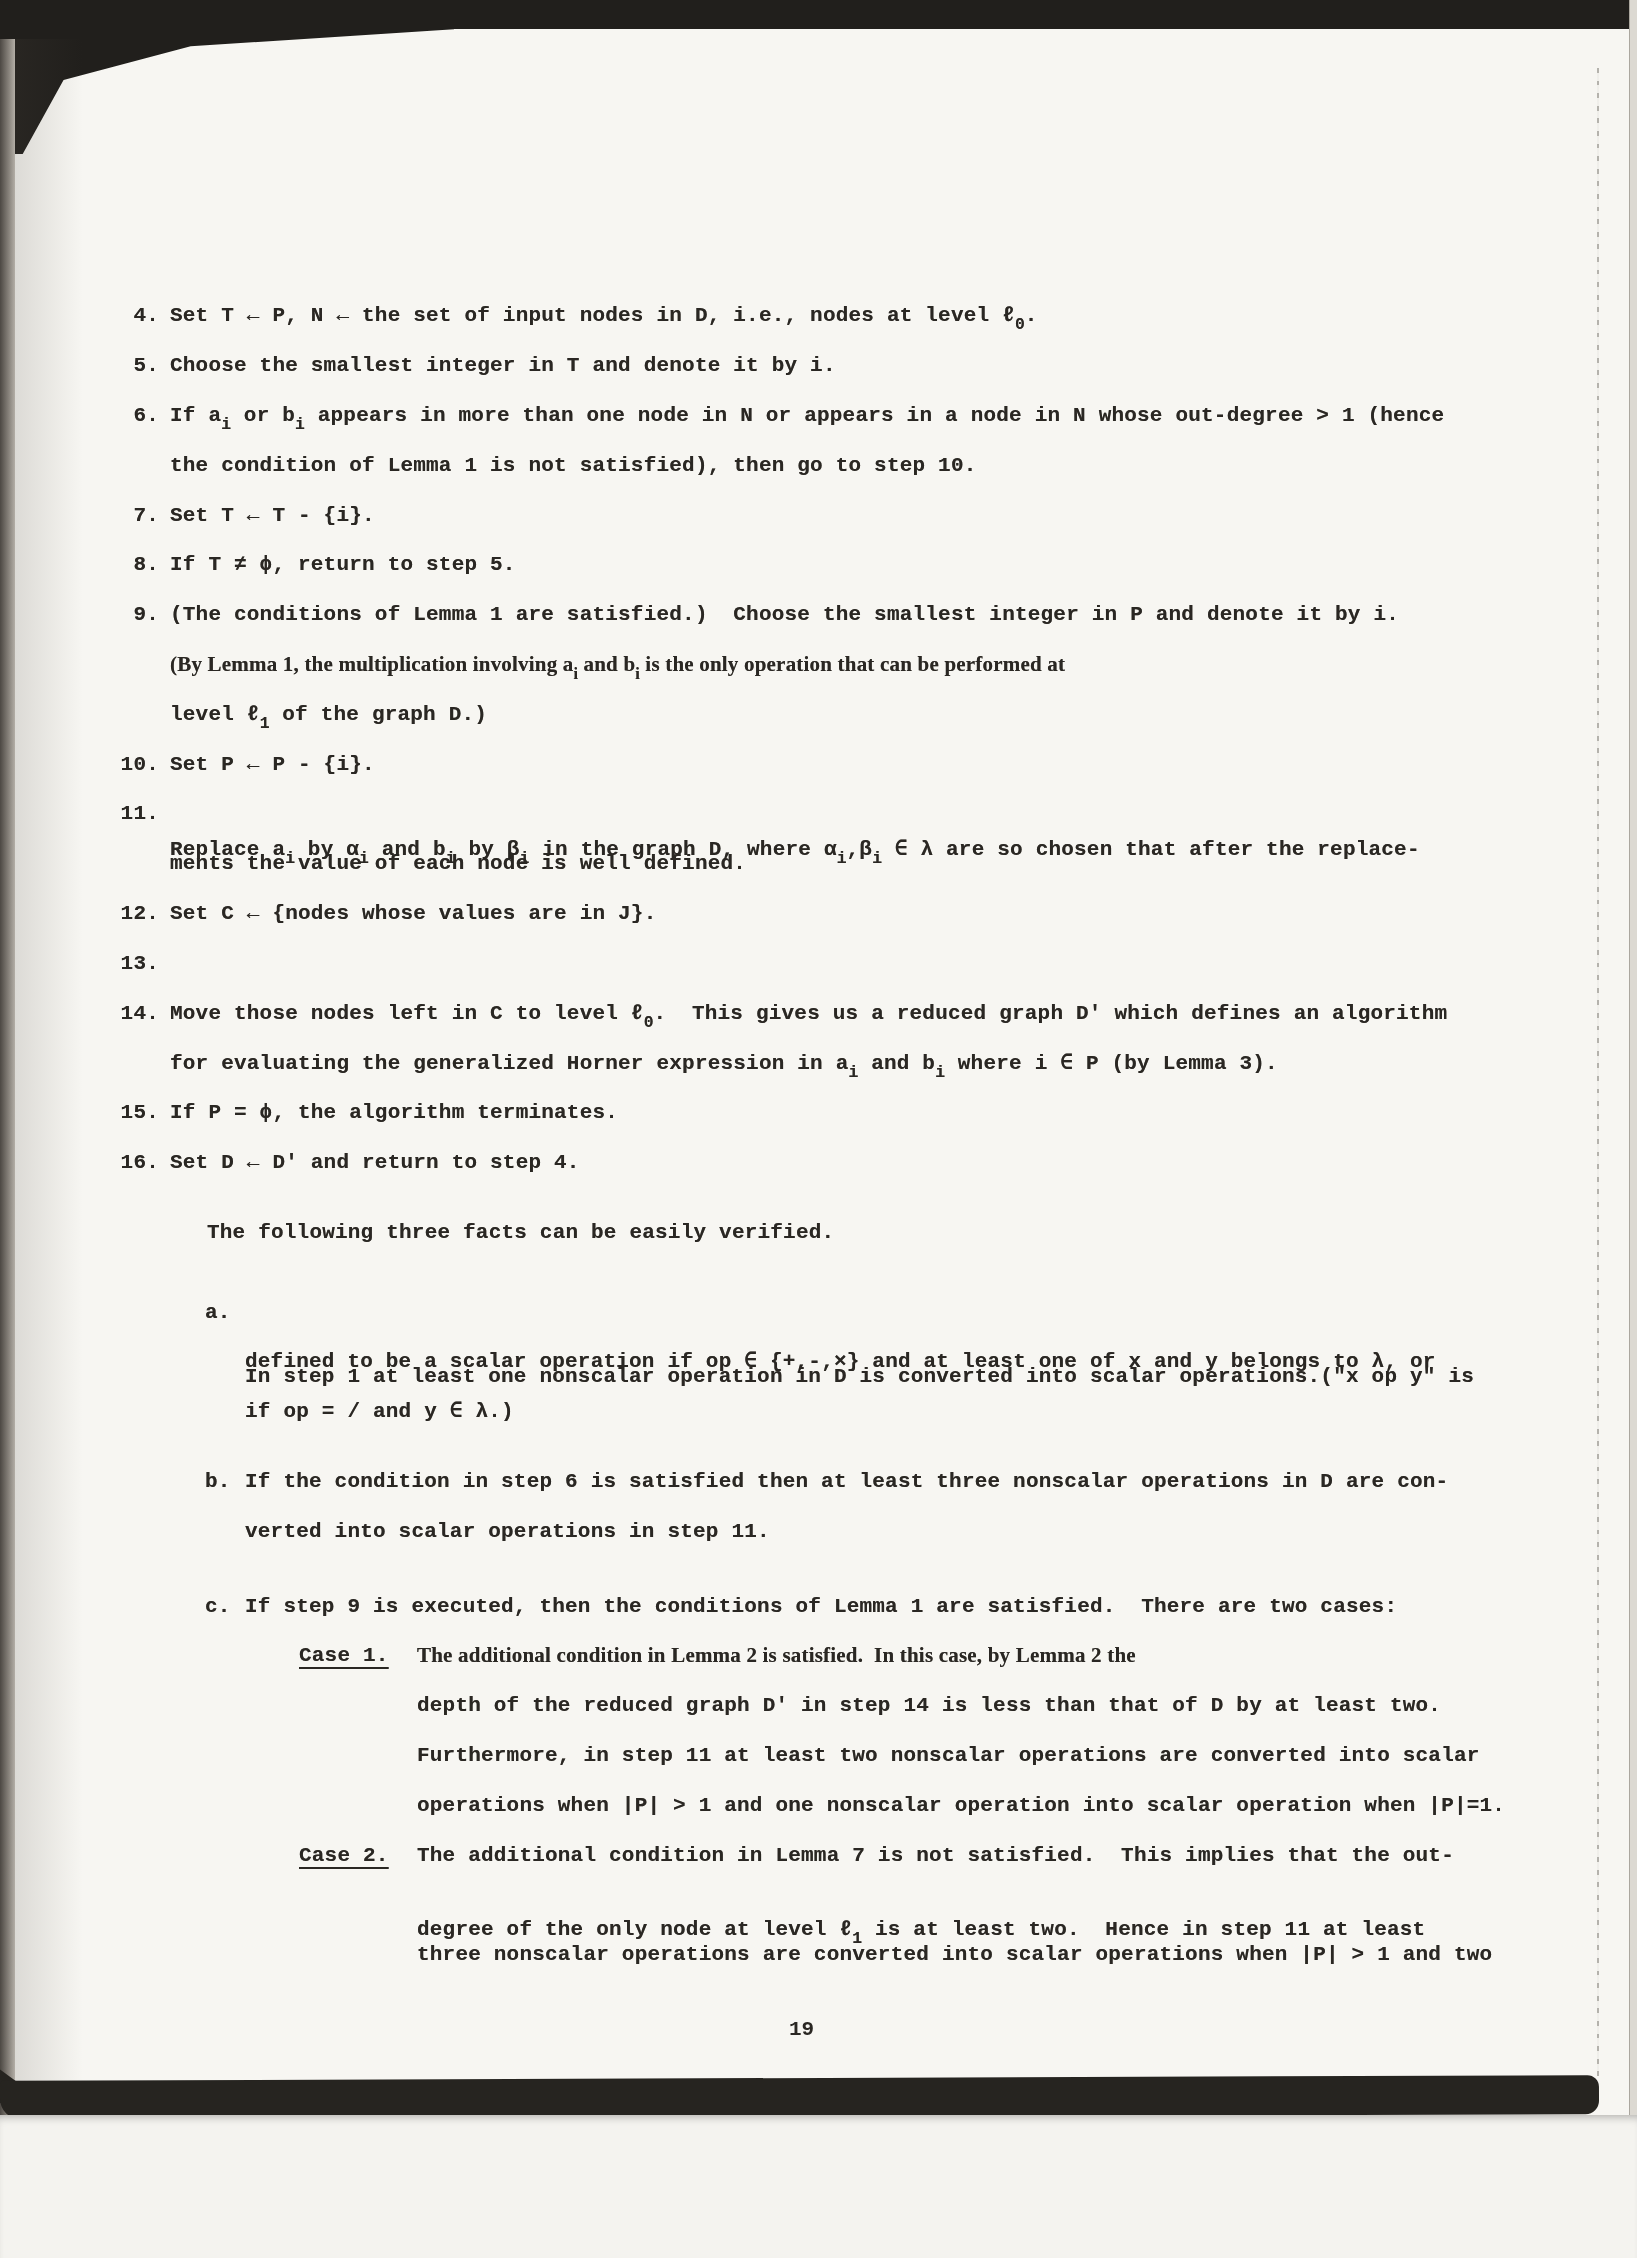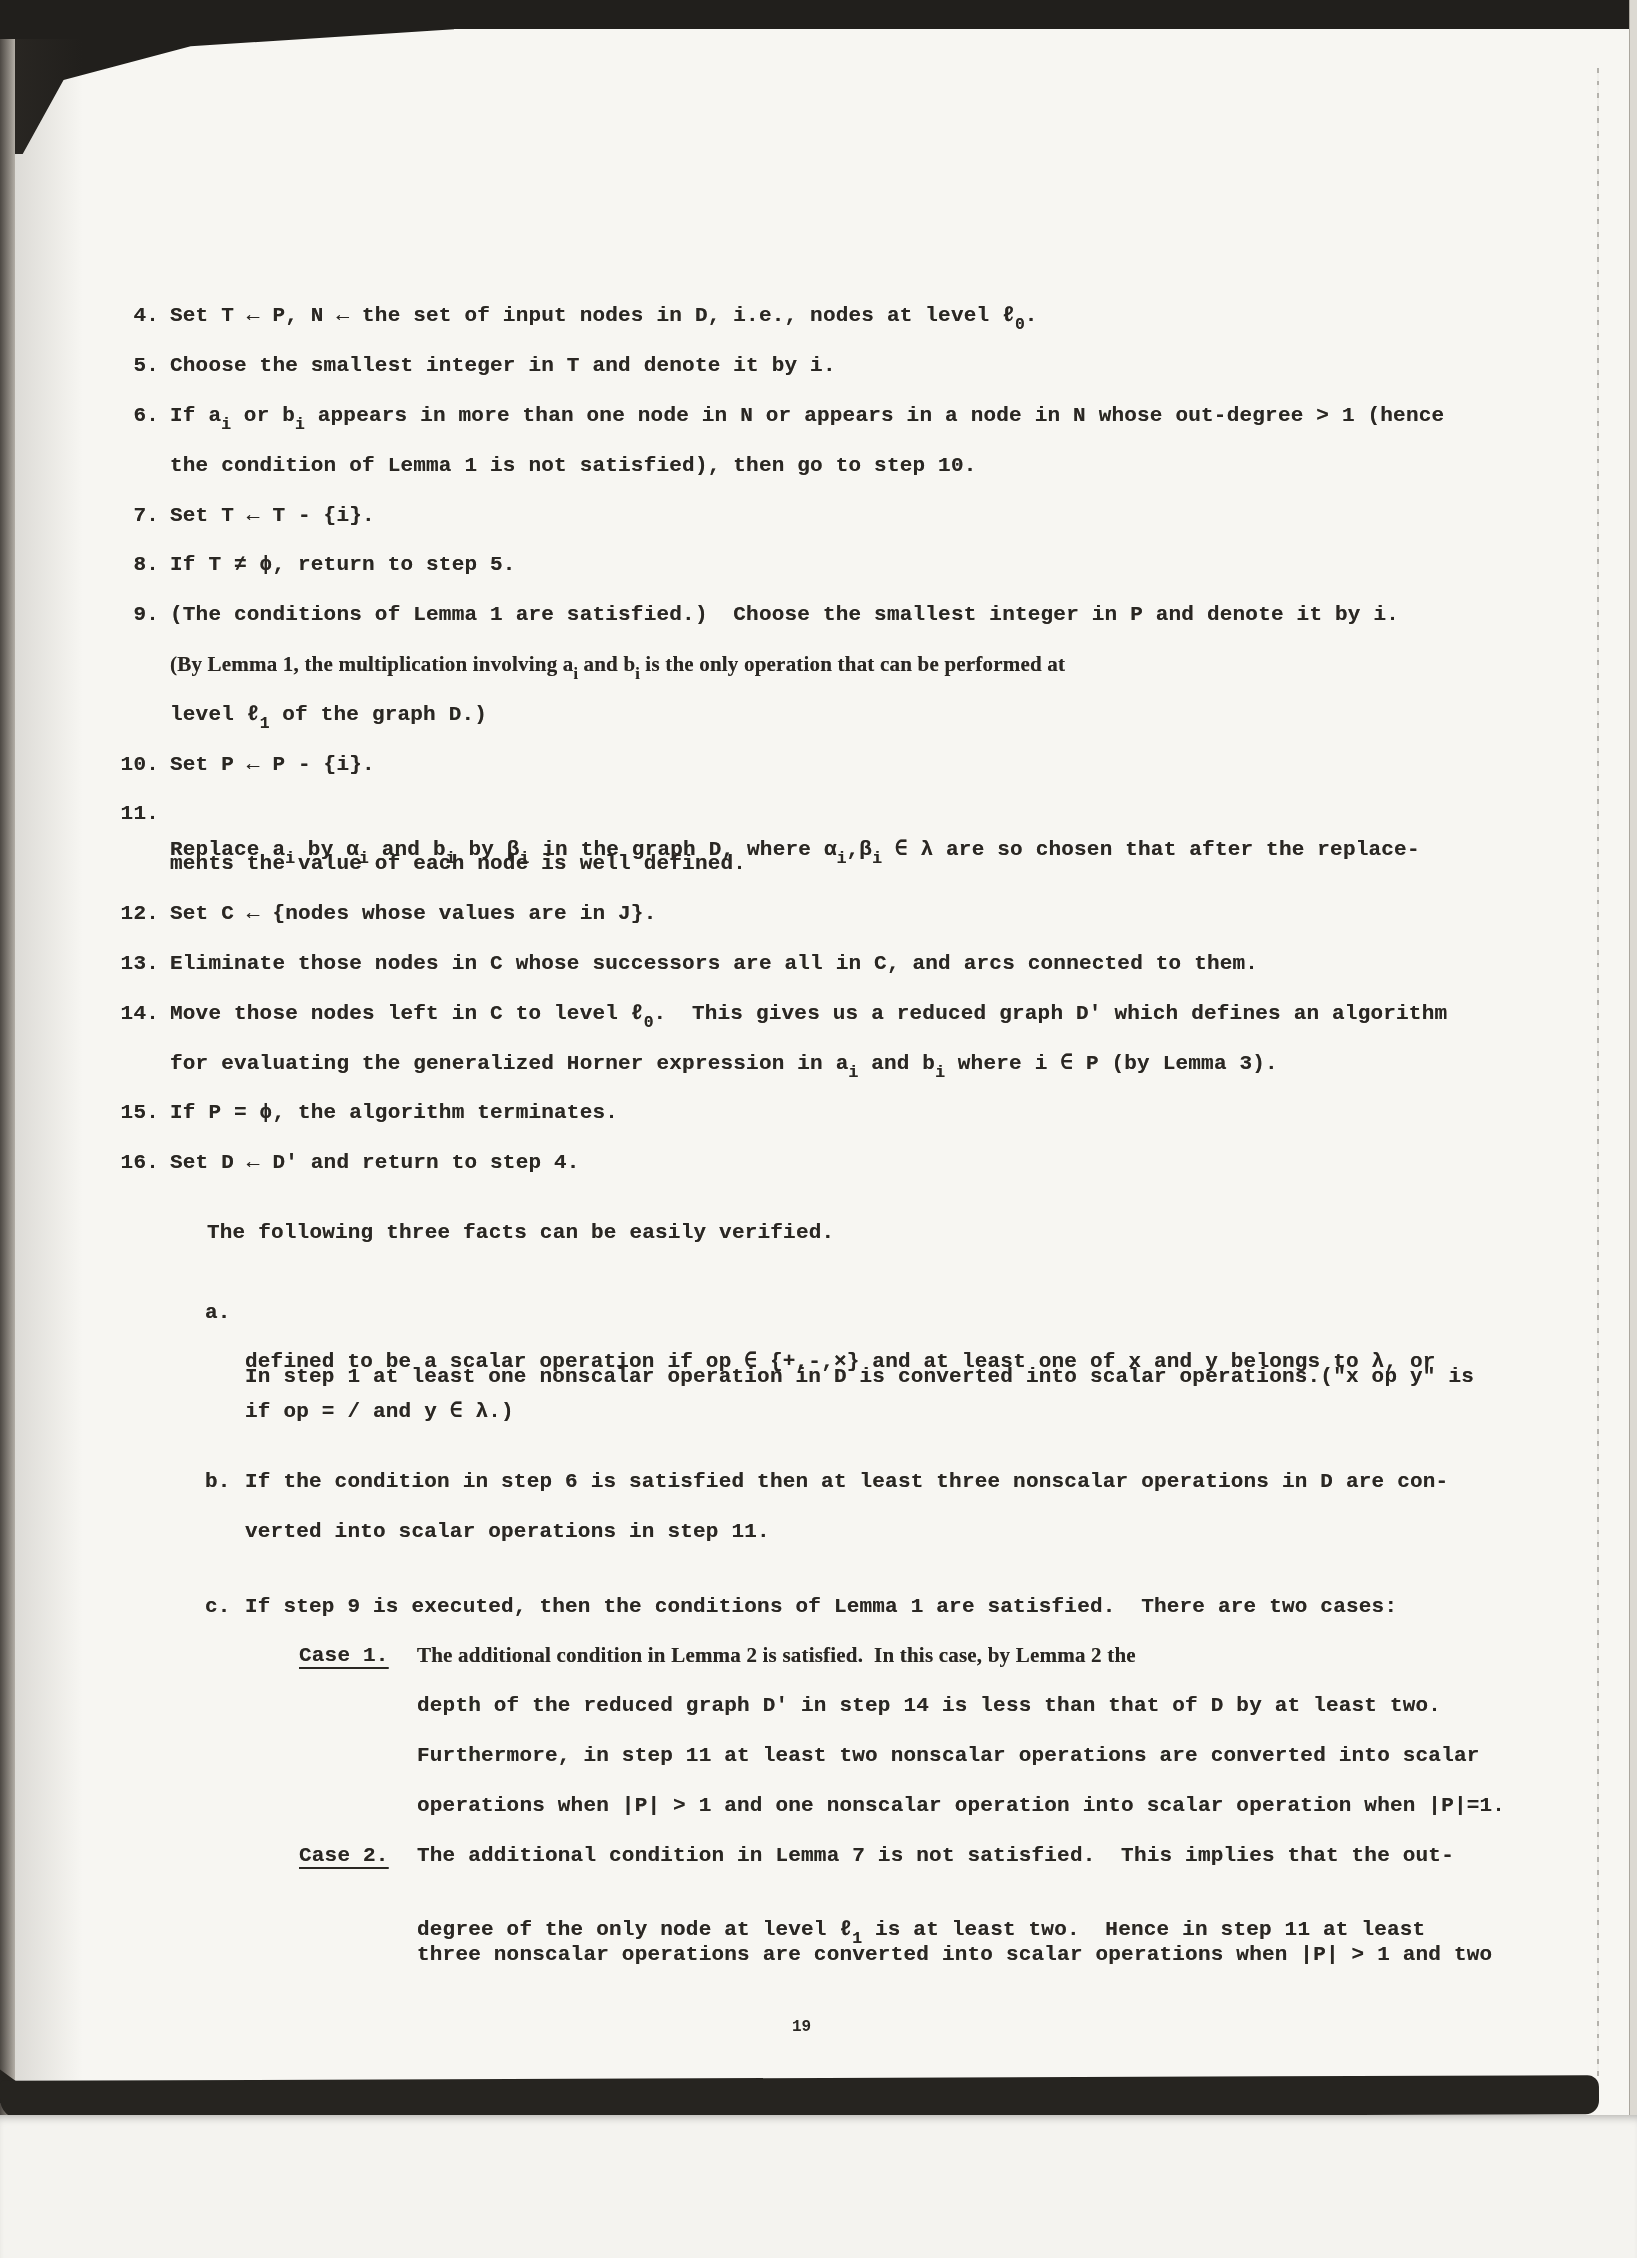--- a/index.html
+++ b/index.html
@@ -61,21 +61,21 @@
   .step-label{left:97px;width:62px;text-align:right;}
   .step-text{left:170px;}
   .para{left:207px;}
   .fact-label{left:205px;}
   .fact-text{left:245px;}
   .case-label{left:299px;text-decoration:underline;text-underline-offset:5.8px;text-decoration-thickness:1.9px;}
   .case-text{left:417px;}
   .page-number{
     position:absolute;top:2018px;left:0;width:1603px;text-align:center;
     font-family:"Liberation Mono","DejaVu Sans Mono",monospace;
-    font-size:16px;font-weight:600;color:#2a2723;
+    font-size:21px;font-weight:600;color:#2a2723;
   }
 </style>
 </head>
 <body>
 
 <div id="screen">
   <div class="top-bar"></div>
   <div class="top-wedge"></div>
   <div class="left-strip"></div>
   <div class="page-shade"></div>
@@ -102,21 +102,20 @@
       <div class="line step-text" style="top: 650px; font-family: Liberation Serif, serif;">(By Lemma 1, the multiplication involving a<sub>i</sub> and b<sub>i</sub> is the only operation that can be performed at</div>
       <div class="line step-text" style="top: 700px; text-align: right;">level ℓ<sub>1</sub> of the graph D.)</div>
       <div class="line step-label" style="top: 750px;">10.</div>
       <div class="line step-text" style="top: 750px;">Set P ← P - {i}.</div>
       <div class="line step-label" style="top: 799px;">11.</div>
       <div class="line step-text" style="top: 799px; margin-top: 36px;">Replace a<sub>i</sub> by α<sub>i</sub> and b<sub>i</sub> by β<sub>i</sub> in the graph D, where α<sub>i</sub>,β<sub>i</sub> ∈ λ are so chosen that after the replace-</div>
       <div class="line step-text" style="top: 849px;">ments the value of each node is well defined.</div>
       <div class="line step-label" style="top: 899px;">12.</div>
       <div class="line step-text" style="top: 899px;">Set C ← {nodes whose values are in J}.</div>
       <div class="line step-label" style="top: 949px;">13.</div>
-      <div class="line step-text" style="top: 949px;">Eliminate those nodes in C whose successors are all in C, and arcs connected to them.</div>
       <div class="line step-label" style="top: 999px;">14.</div>
       <div class="line step-text" style="top: 999px;">Move those nodes left in C to level ℓ<sub>0</sub>.  This gives us a reduced graph D' which defines an algorithm</div>
       <div class="line step-text" style="top: 1049px;">for evaluating the generalized Horner expression in a<sub>i</sub> and b<sub>i</sub> where i ∈ P (by Lemma 3).</div>
       <div class="line step-label" style="top: 1098px;">15.</div>
       <div class="line step-text" style="top: 1098px;">If P = ϕ, the algorithm terminates.</div>
       <div class="line step-label" style="top: 1148px;">16.</div>
       <div class="line step-text" style="top: 1148px;">Set D ← D' and return to step 4.</div>
       <div class="line para" style="top: 1218px;">The following three facts can be easily verified.</div>
       <div class="line fact-label" style="top: 1298px;">a.</div>
       <div class="line fact-text" style="top: 1362px;">In step 1 at least one nonscalar operation in D is converted into scalar operations.("x op y" is</div>

